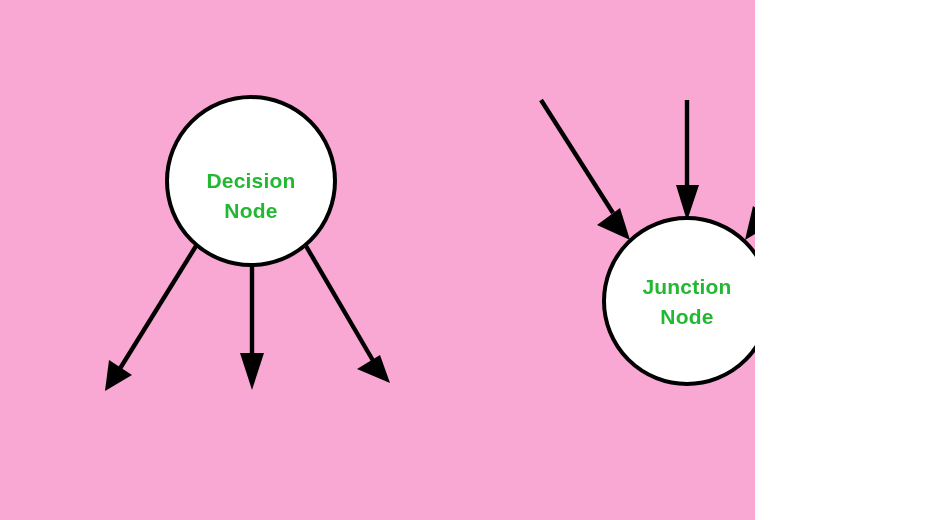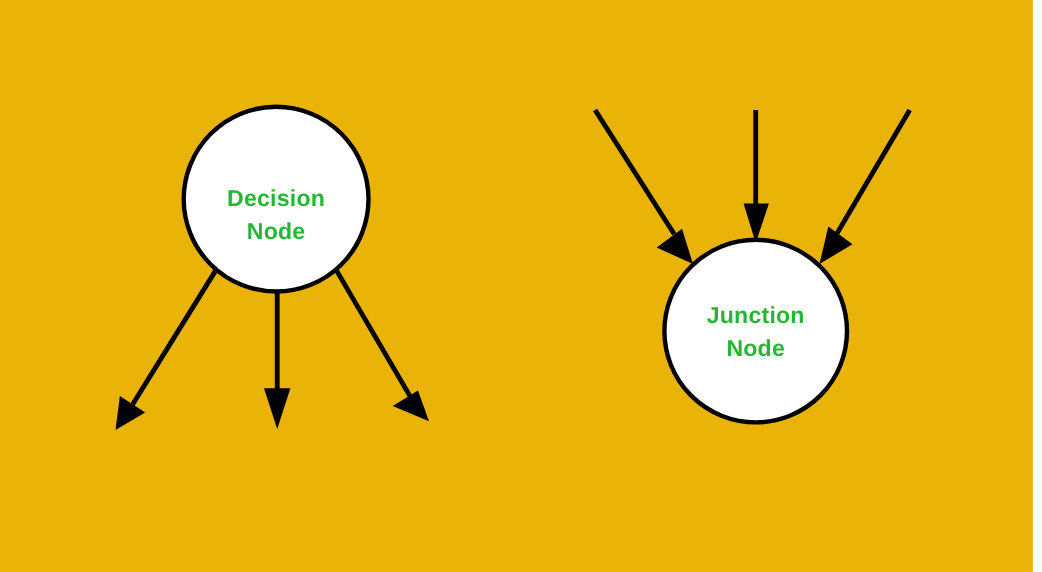--- a/index.html
+++ b/index.html
@@ -3,23 +3,23 @@
 <meta charset="utf-8">
 <title>Node Diagram</title>
 <style>
   html, body {
     margin: 0;
     padding: 0;
     background: #ffffff;
   }
   #canvas {
     position: relative;
-    width: 939px;
+    width: 755px;
     height: 520px;
-    background: #eab308;
+    background: #f9a8d4;
     overflow: hidden;
     font-family: "Liberation Sans", "DejaVu Sans", sans-serif;
   }
   #diagram-svg {
     position: absolute;
     left: 0;
     top: 0;
     width: 947px;
     height: 520px;
     display: block;

